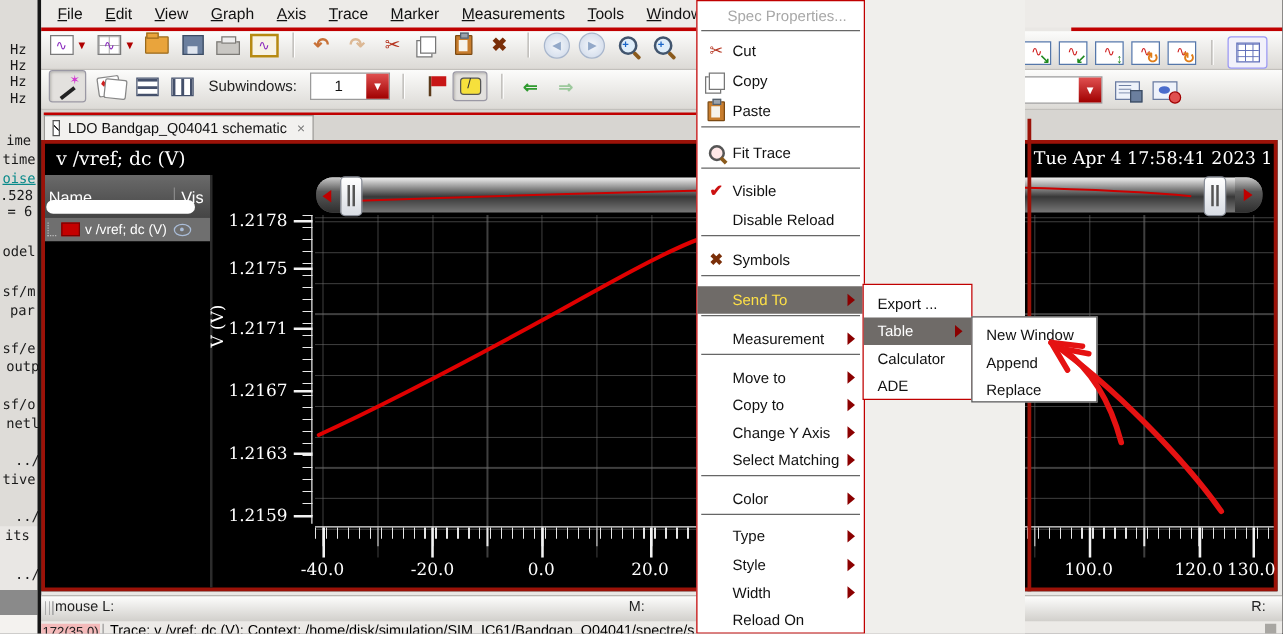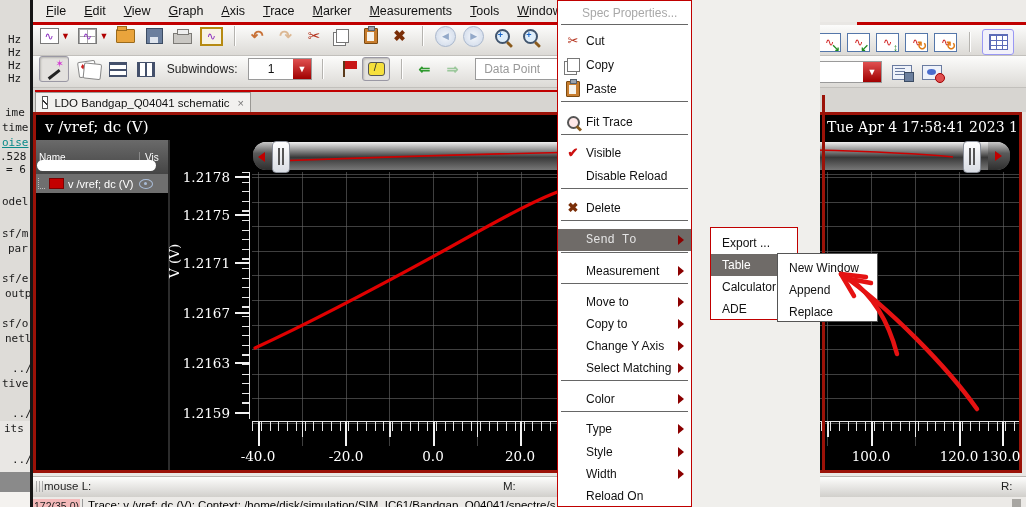--- a/index.html
+++ b/index.html
@@ -112,21 +112,21 @@
   .tab .lbl{font-size:11.5px;color:#111;white-space:nowrap;}
   .tab .x{color:#777;font-size:11px;margin-left:2px;}
 
   
   .gwin{left:33px;top:112px;width:989px;height:361px;border:3px solid #9b1208;box-sizing:border-box;background:#000;}
   .gtitle{left:45px;top:118px;color:#fff;font-family:"DejaVu Serif",serif;font-size:15px;}
   .gdate{left:700px;top:119px;width:318px;color:#fff;font-family:"DejaVu Serif",serif;font-size:14px;text-align:right;}
   .vline822{left:822px;top:95px;width:3px;height:378px;background:#9b1208;}
 
   .panel-hd{left:36px;top:140px;width:133px;height:34px;background:linear-gradient(#6a6a6a,#454545);
-            color:#fff;font-size:10px;display:flex;align-items:center;}
+            color:#fff;font-size:13px;display:flex;align-items:center;}
   .panel-hd .c1{padding-left:3px;width:100px;border-right:1px solid #888;}
   .panel-hd .c2{padding-left:5px;}
   .pill{left:37px;top:160px;width:119px;height:11px;background:#fff;border-radius:6px;}
   .trow{left:36px;top:174px;width:133px;height:19px;background:#6f6f6f;display:flex;align-items:center;gap:4px;}
   .trow .dots{width:6px;height:10px;margin-left:2px;border-left:1px dotted #bbb;border-bottom:1px dotted #bbb;}
   .swatch{width:13px;height:9px;background:#c40000;border:1px solid #7c0000;}
   .trow .lbl{color:#fff;font-size:11px;white-space:nowrap;}
   .eye{width:12px;height:8px;border:1px solid #aabdd8;border-radius:50%;position:relative;margin-left:2px;}
   .eye::after{content:"";position:absolute;left:4px;top:2px;width:3px;height:3px;border-radius:50%;background:#aabdd8;}
   .pdiv{left:168px;top:140px;width:2px;height:330px;background:#2c2c2c;}
@@ -180,31 +180,31 @@
          text-align:center;line-height:14px;}
   .bdiv{left:82px;top:499px;width:1px;height:14px;background:#999;}
   .traceinfo{left:88px;top:499px;width:468px;height:14px;overflow:hidden;white-space:nowrap;font-size:11.5px;}
 
   
   .ctx{left:557px;top:0px;width:135px;height:507px;background:#fff;border:1.5px solid #c00000;
        box-sizing:border-box;z-index:6;}
   .mi{position:absolute;left:0;width:100%;height:22px;line-height:22px;font-size:12px;color:#111;}
   .mi .txt{position:absolute;left:28px;white-space:nowrap;}
   .mi.dis .txt{color:#a8a8a8;left:24px;}
-  .mi.hl{background:#6f6b68;} .mi.hl .txt{color:#e5e5e5;font-family:Liberation Mono, monospace;}
+  .mi.hl{background:#6f6b68;} .mi.hl .txt{color:#fde047;}
   .mi .ic{position:absolute;left:7px;top:3px;width:16px;height:16px;display:flex;align-items:center;justify-content:center;}
   .mi .arrow{position:absolute;right:7px;top:6px;border-left:6px solid #8b0000;
              border-top:5px solid transparent;border-bottom:5px solid transparent;}
   .msep{position:absolute;left:3px;right:3px;height:1px;background:#666;}
   .mi-cut{color:#b5341f;font-size:13px;}
   .mi-vis{color:#cc1111;font-weight:bold;font-size:13px;}
   .mi-del{color:#7a2e08;font-weight:bold;font-size:13px;}
   .fitmag{position:relative;width:9px;height:9px;border:2px solid #555;border-radius:50%;background:#ffe8e8;}
   .fitmag::after{content:"";position:absolute;right:-4px;bottom:-3px;width:6px;height:2.5px;background:#8a5a1c;transform:rotate(45deg);}
-  .sub1{left:690px;top:227px;width:88px;height:93px;background:#fff;border:1.5px solid #c00000;box-sizing:border-box;z-index:7;margin-left:20px;}
+  .sub1{left:690px;top:227px;width:88px;height:93px;background:#fff;border:1.5px solid #c00000;box-sizing:border-box;z-index:7;}
   .sub2{left:777px;top:253px;width:101px;height:69px;background:#fff;border:1px solid #555;box-sizing:border-box;z-index:7;}
   .smi{position:absolute;left:0;width:100%;height:22px;line-height:22px;font-size:12px;color:#111;}
   .smi .txt{position:absolute;left:11px;white-space:nowrap;}
   .smi.hl{background:#6f6b68;} .smi.hl .txt{color:#fff;}
   .smi .arrow{position:absolute;right:7px;top:6px;border-left:6px solid #8b0000;
               border-top:5px solid transparent;border-bottom:5px solid transparent;}
 
   .gray-overlay{left:692px;top:0;width:128px;height:507px;background:#f0efec;z-index:4;}
   svg.layer{position:absolute;left:0;top:0;z-index:3;pointer-events:none;}
   svg.doodle{z-index:9;}
@@ -357,24 +357,20 @@
     <span class="tbsep"></span>
     <span class="ti">
         <span class="flag"></span>
       </span>
     <span class="ti pressed" style="width:26px;height:22px">
         <span class="bubble"></span>
       </span>
     <span class="tbsep"></span>
     <span class="ti garr">⇐</span>
     <span class="ti garr dis">⇒</span>
-    <span class="combo gray" style="width:112px;margin-left:6px">
-      <span class="val" style="flex:1">Data Point</span>
-        <span class="btn">▼</span>
-    </span>
   </div>
 
   <div class="abs" style="left:818px;top:61px;z-index:1;display:flex;gap:10px;align-items:center">
     <span class="combo" style="width:62px">
       <span class="val" style="flex:1"></span>
         <span class="btn">▼</span>
     </span>
     <span class="slistic"></span>
     <span class="eyedis"></span>
   </div>
@@ -500,21 +496,21 @@
     <div class="mi" style="top:141px">
         <span class="ic mi-vis">✔</span>
         <span class="txt">Visible</span>
       </div>
     <div class="mi" style="top:164px">
         <span class="txt">Disable Reload</span>
       </div>
     <div class="msep" style="top:187px"></div>
     <div class="mi" style="top:196px">
         <span class="ic mi-del">✖</span>
-        <span class="txt">Delete</span>
+        <span class="txt">Symbols</span>
       </div>
     <div class="msep" style="top:219px"></div>
     <div class="mi hl" style="top:228px">
         <span class="txt">Send To</span>
         <span class="arrow"></span>
       </div>
     <div class="msep" style="top:251px"></div>
     <div class="mi" style="top:259px">
         <span class="txt">Measurement</span>
         <span class="arrow"></span>

